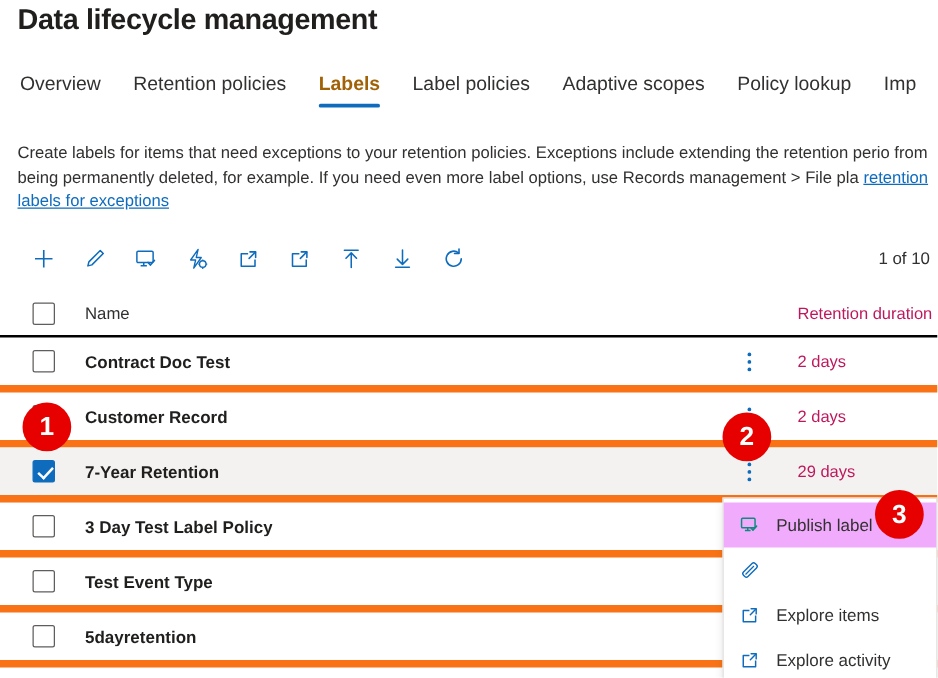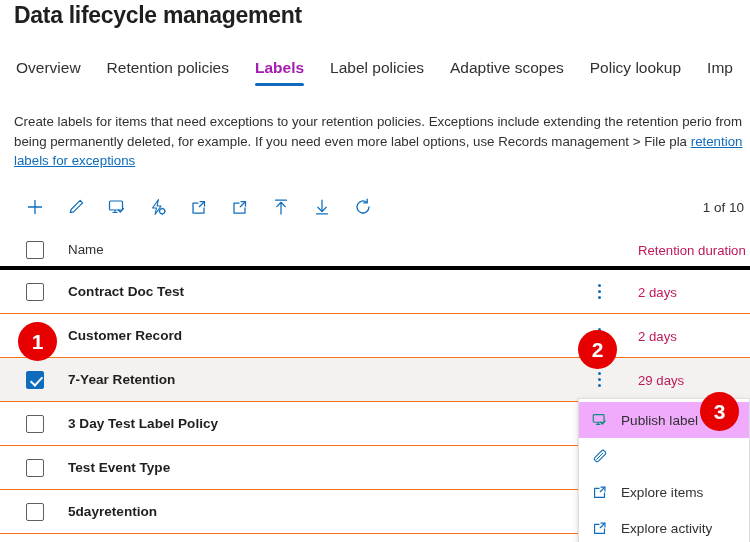--- a/index.html
+++ b/index.html
@@ -22,21 +22,21 @@
   
   .tabbar {
     position: absolute; left: 0px; top: 58px; width: 750px; height: 36px;
     display: flex; align-items: flex-start; white-space: nowrap;
   }
   .tab {
     position: relative; font-size: 15.5px; color: #323130;
     padding: 0 0 9px 0; margin-right: 26px; cursor: pointer; line-height: 19px;
   }
   .tab:first-child { margin-left: 16px; }
-  .tab.active { font-weight: bold; color: #a21caf; }
+  .tab.active { font-weight: bold; color: #a16207; }
   .tab.active::after {
     content: ""; position: absolute; left: 0; right: 0; bottom: 0;
     height: 3px; background: #0f6cbd; border-radius: 2px;
   }
 
   
   .desc {
     position: absolute; left: 14px; top: 112px; width: 760px;
     font-size: 13.3px; line-height: 19.5px; color: #323130;
   }
@@ -55,23 +55,23 @@
   .tbtn svg { display: block; }
   .count {
     position: absolute; right: 6px; top: 50%; transform: translateY(-50%);
     font-size: 13.5px; color: #323130; white-space: nowrap;
   }
 
   
   .table { position: absolute; left: 0; top: 233px; width: 750px; }
   .row {
     position: relative; display: flex; align-items: center;
-    height: 44px; border-bottom: 1px solid #f97316; padding-left: 26px;
-  }
-  .row.header { height: 37px; border-bottom: 4px solid #000000; }
+    height: 44px; border-bottom: 6px solid #f97316; padding-left: 26px;
+  }
+  .row.header { height: 37px; border-bottom: 2px solid #000000; }
   .row.selected { background: #f3f2f1; }
 
   .cbx {
     width: 18px; height: 18px; border: 1.4px solid #605e5c; border-radius: 2px;
     background: #fff; flex: none; cursor: pointer; position: relative;
   }
   .cbx.checked { background: #0f6cbd; border-color: #0f6cbd; }
   .cbx.checked::after {
     content: ""; position: absolute; left: 5.5px; top: 2.2px;
     width: 5px; height: 10px; border: solid #fff;

